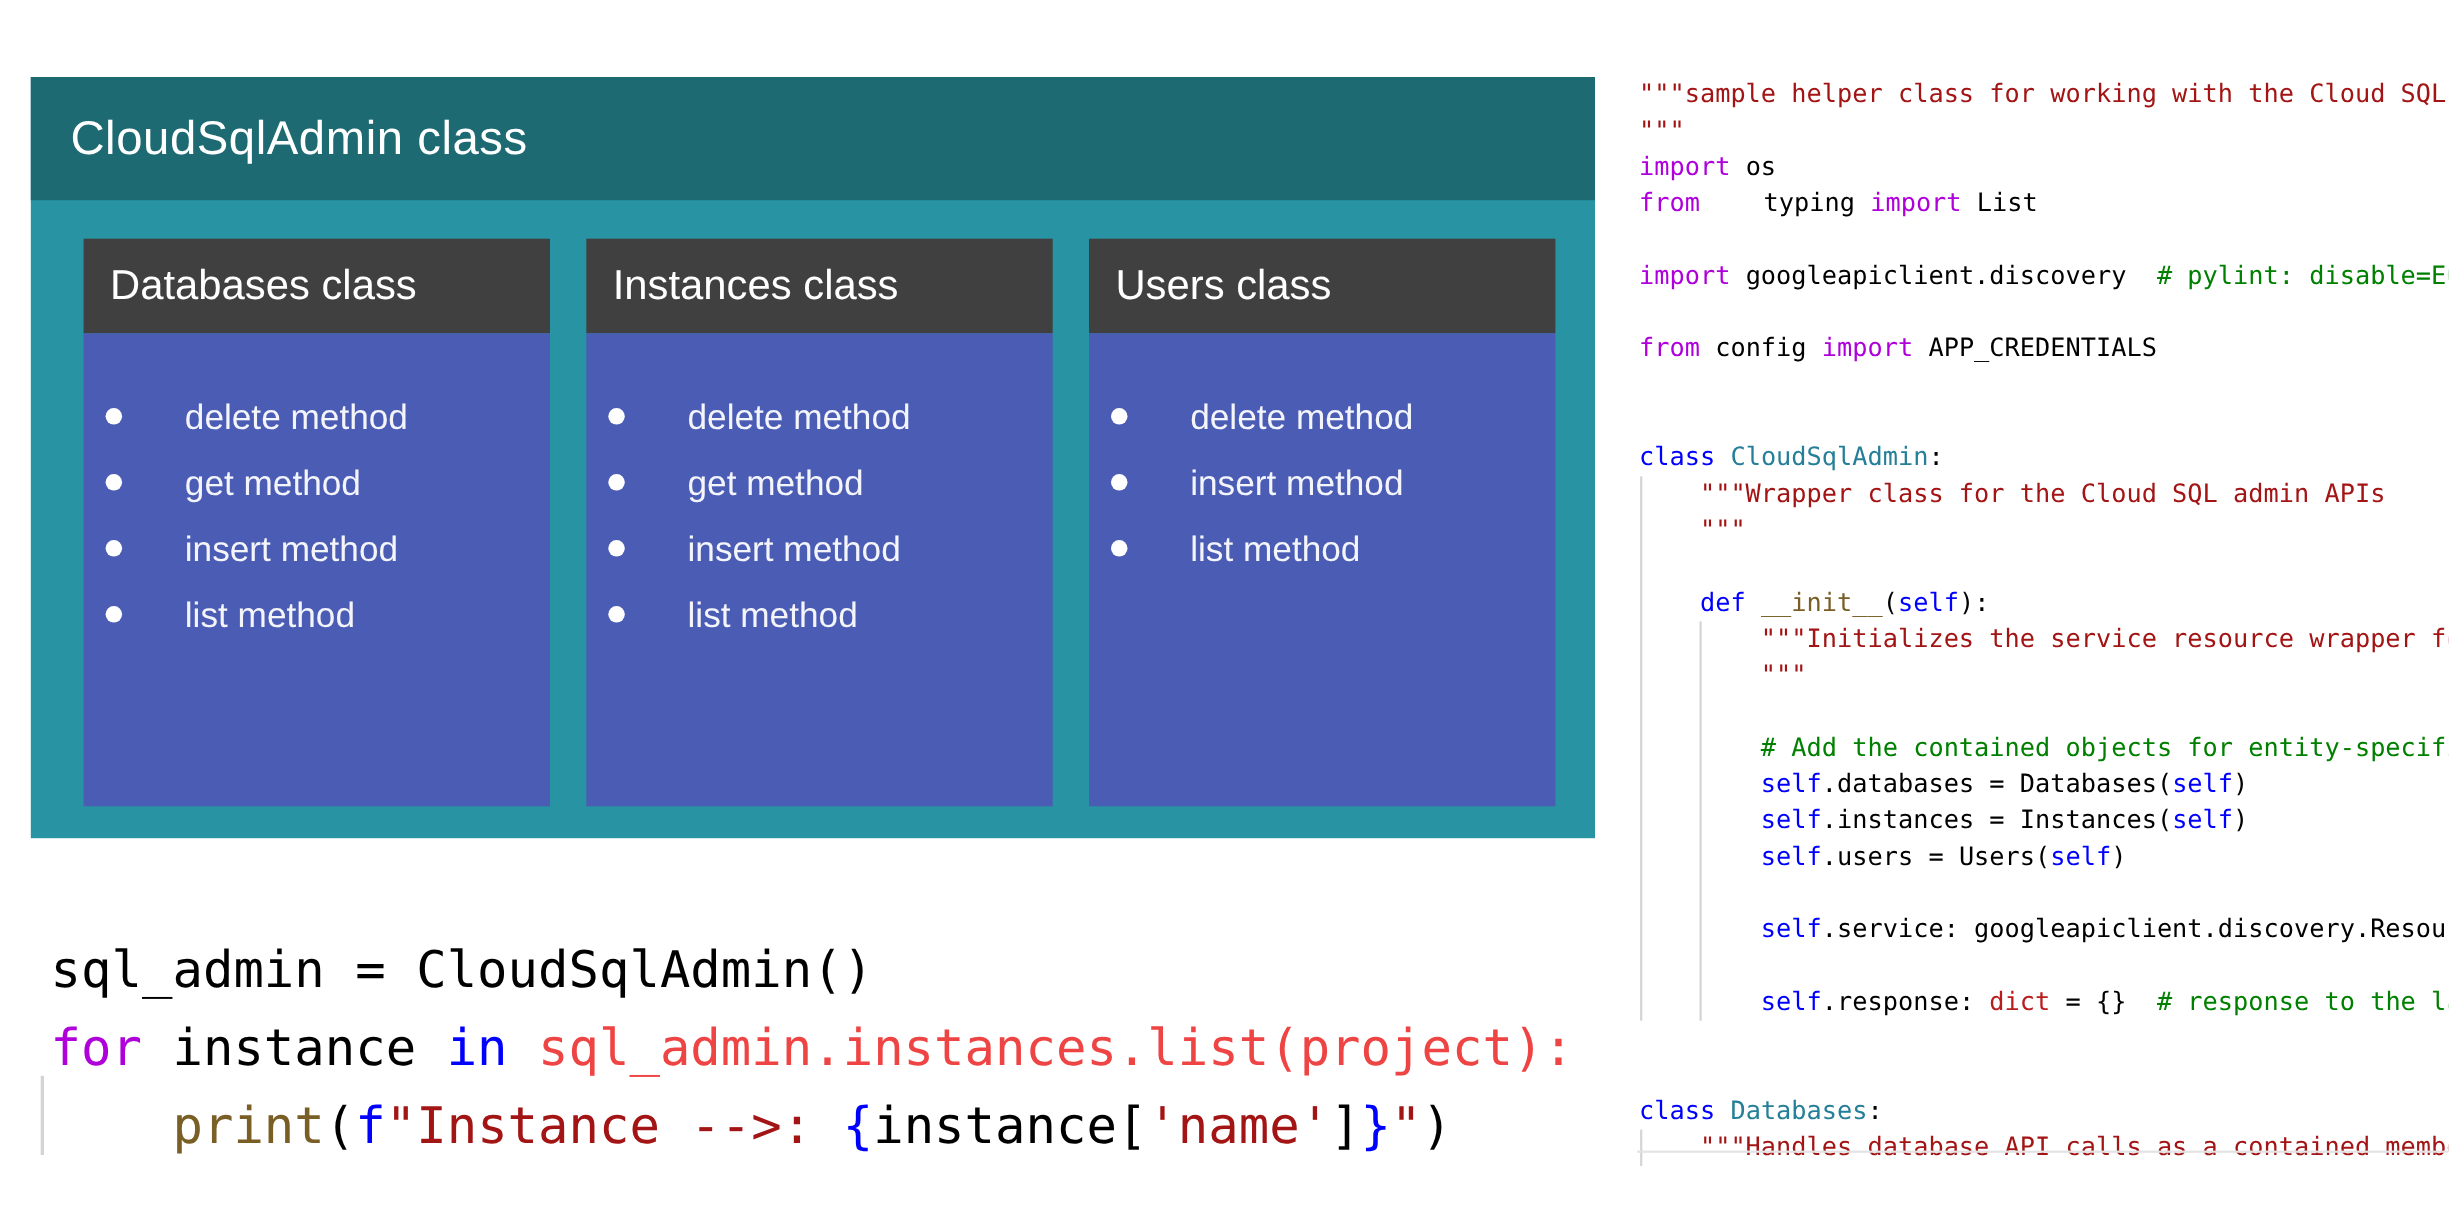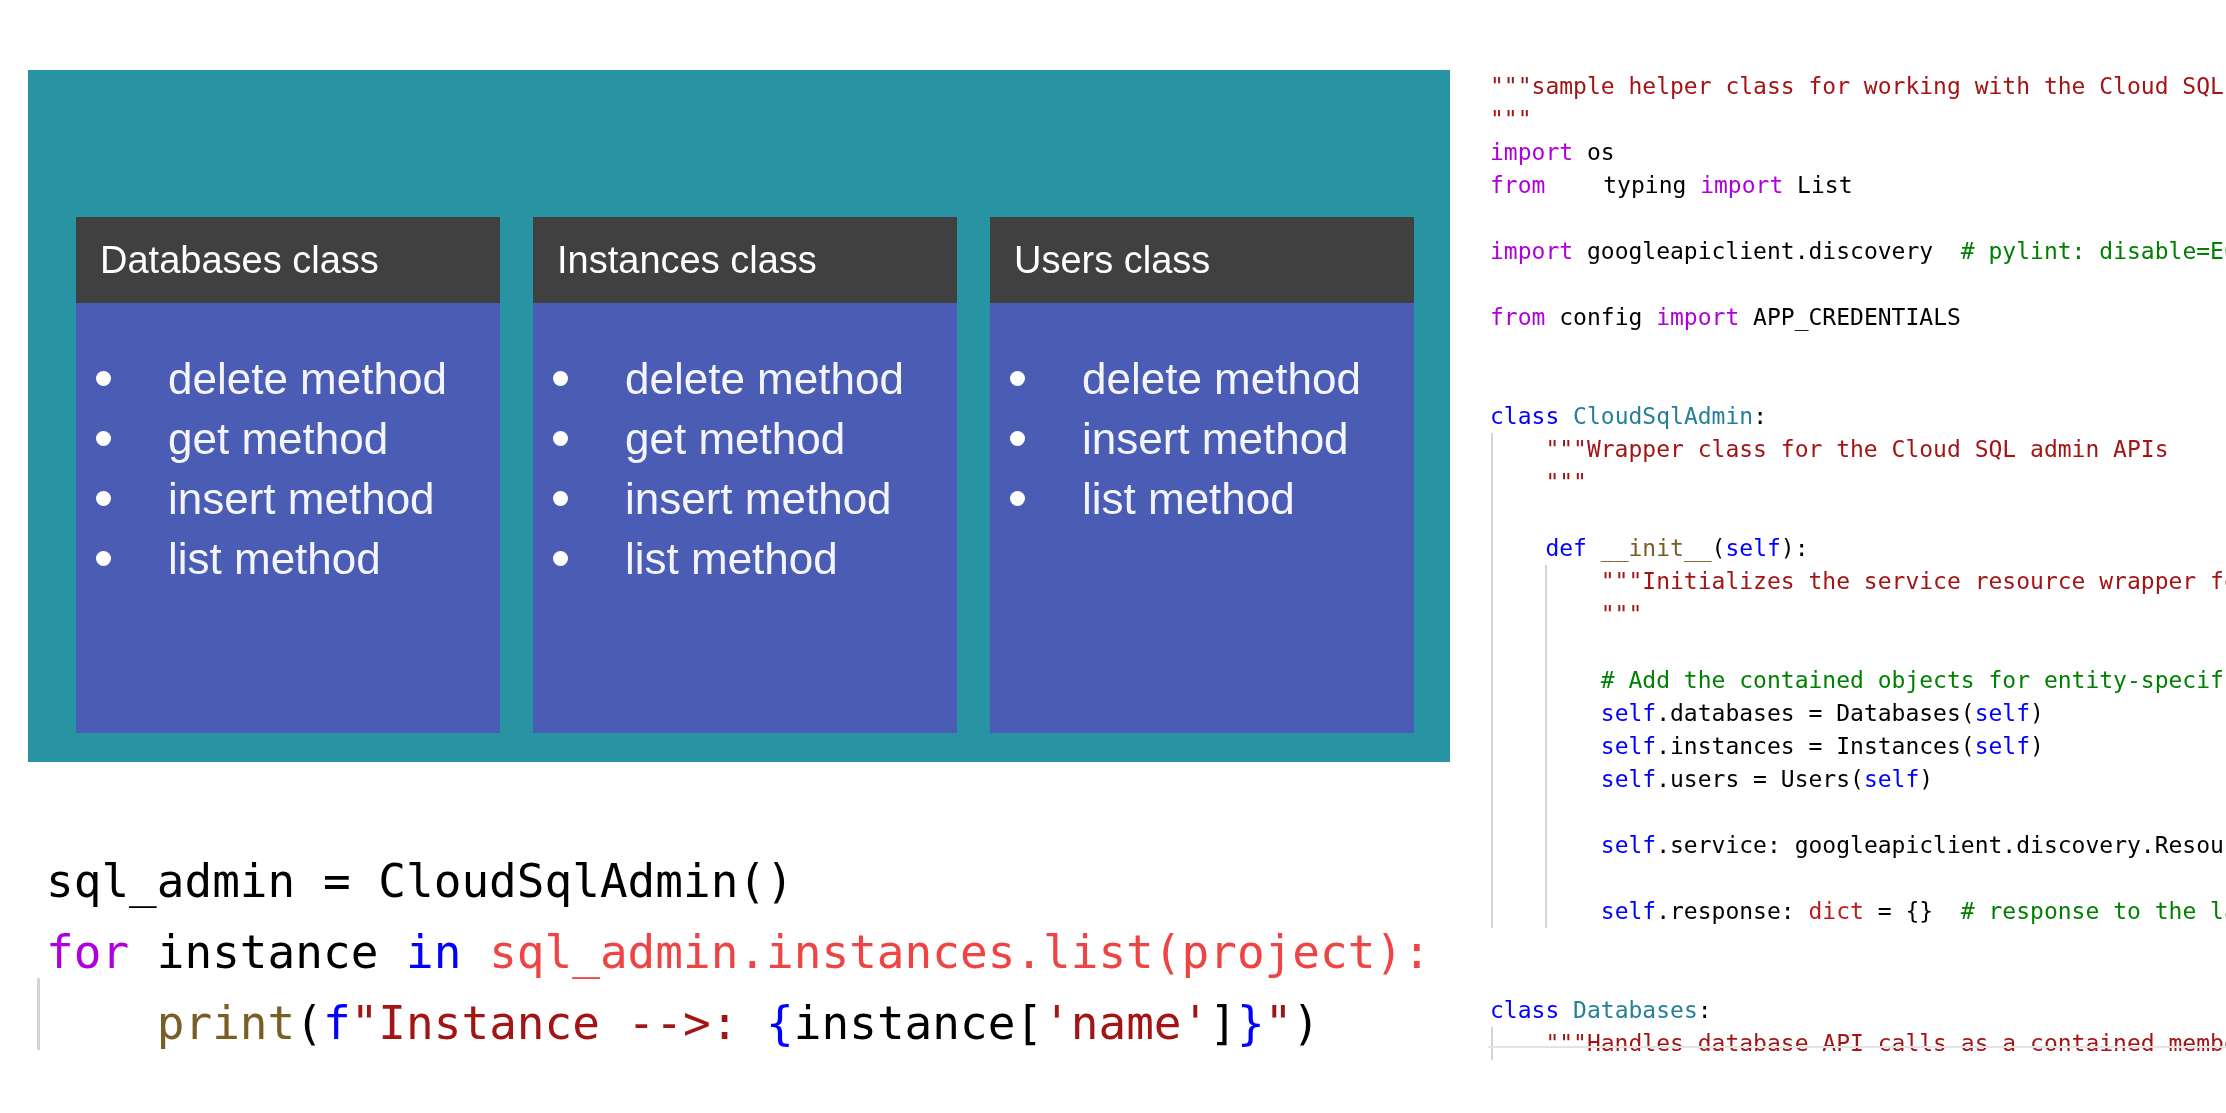--- a/index.html
+++ b/index.html
@@ -12,21 +12,21 @@
                 display:flex;align-items:center;box-sizing:border-box;padding-left:36px;}
   .panel-title{color:#ffffff;font-size:43px;font-weight:300;letter-spacing:0.5px;}
   .class-box{position:absolute;top:147px;width:424px;height:516px;}
   .class-box.b0{left:48px;} .class-box.b1{left:505px;} .class-box.b2{left:962px;}
   .box-header{height:86px;background:#404040;display:flex;align-items:center;
               box-sizing:border-box;padding-left:24px;}
   .box-title{color:#ffffff;font-size:38px;font-weight:300;}
   .box-body{height:430px;background:#4a5cb4;box-sizing:border-box;padding-top:46px;}
   ul.box-list{list-style:none;margin:0;padding:0;}
   ul.box-list li{position:relative;height:60px;line-height:60px;padding-left:92px;
-                 color:#f4f5fa;font-size:44px;font-weight:300;}
+                 color:#f4f5fa;font-size:32px;font-weight:300;}
   ul.box-list li::before{content:"";position:absolute;left:20px;top:22px;width:15px;height:15px;
                  border-radius:50%;background:#ffffff;}
 
   
   .big-code{position:absolute;left:46px;top:846px;margin:0;
             font-family:"DejaVu Sans Mono",monospace;font-size:46px;line-height:71px;color:#000;}
   .guide{position:absolute;background:#d4d4d4;}
   .guide.big{left:37px;top:978px;width:3px;height:72px;}
 
   
@@ -37,20 +37,23 @@
   .guide.gB {left:57px;top:565px;width:2px;height:363px;}
   .guide.gA2{left:3px;top:1027px;width:2px;height:33px;}
   .editor-divider{position:absolute;left:0;top:1046px;width:738px;height:2px;background:#e3e3e3;}
 </style>
 </head>
 <body>
 
 <div class="page">
 
   <section class="panel">
+    <div class="panel-header">
+      <span class="panel-title">CloudSqlAdmin class</span>
+    </div>
 
     <div class="class-box b0">
       <div class="box-header">
         <span class="box-title">Databases class</span>
       </div>
       <div class="box-body">
         <ul class="box-list">
             <li>delete method</li>
             <li>get method</li>
             <li>insert method</li>

